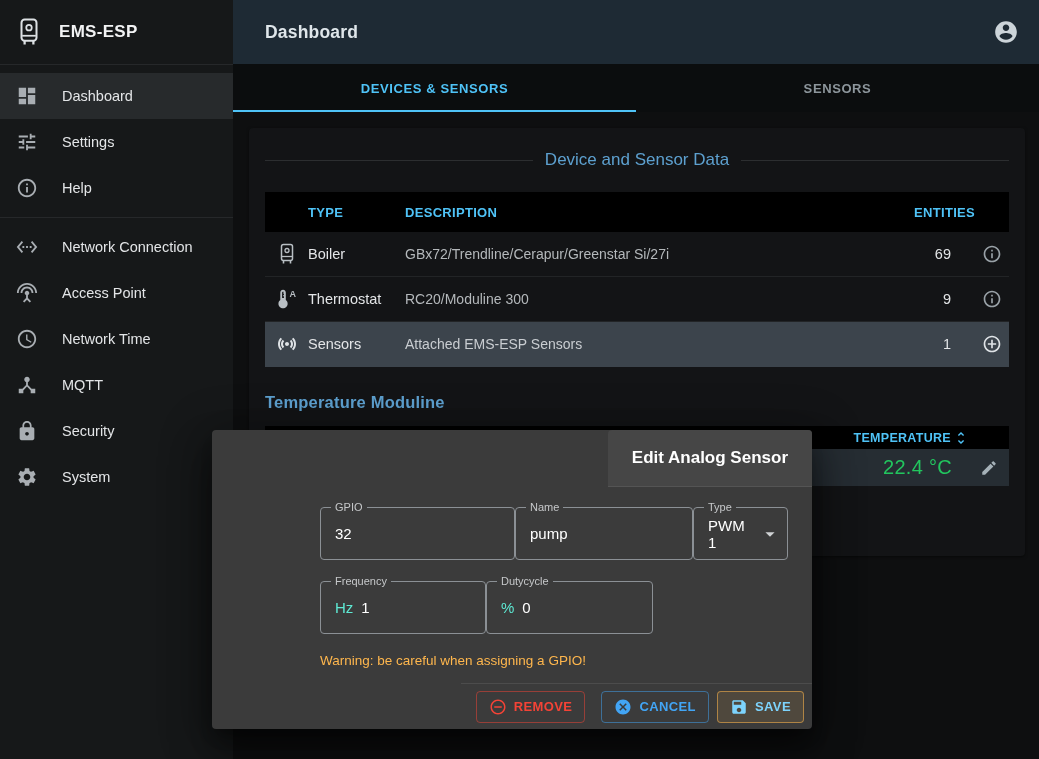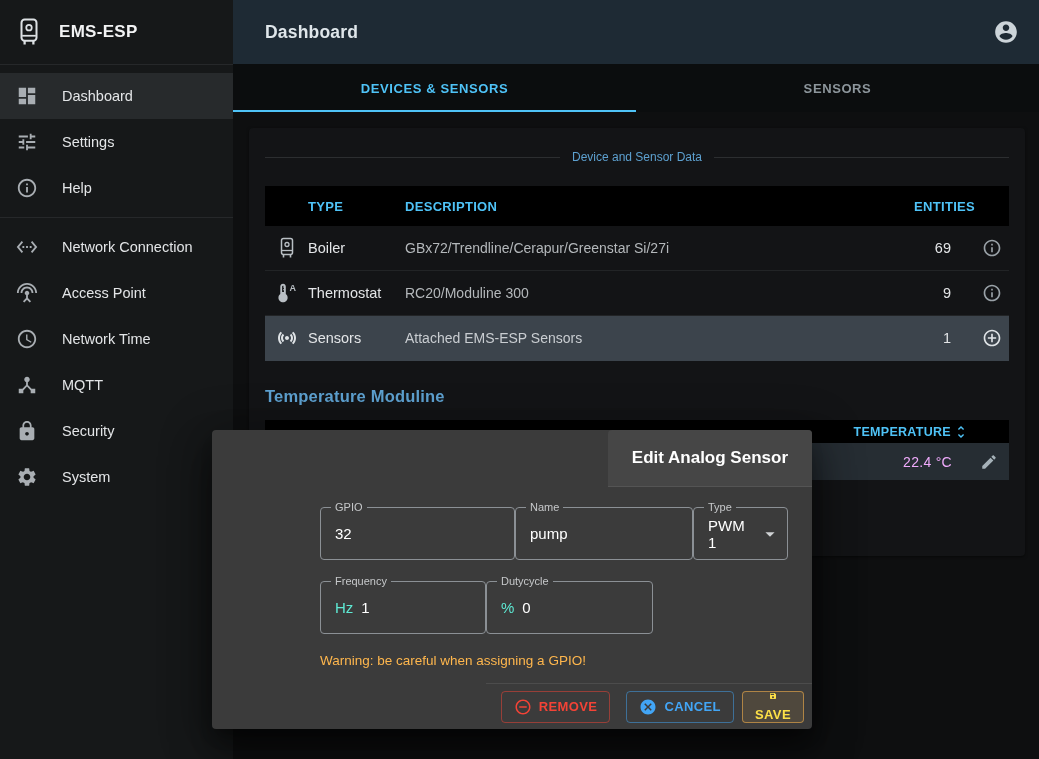--- a/index.html
+++ b/index.html
@@ -22,21 +22,21 @@
   .appbar-title { font-size:17.5px; font-weight:600; color:#dfe6ea; letter-spacing:.2px; }
   .account { margin-left:auto; color:#ccd4d9; display:flex; cursor:pointer; }
   .account svg { width:26px; height:26px; }
   .tabbar { position:absolute; left:233px; top:64px; width:806px; height:48px; background:#0b0d0e; display:flex; }
   .tab { flex:1; display:flex; align-items:center; justify-content:center; font-size:13px; font-weight:700; letter-spacing:.6px; color:#8d969c; cursor:pointer; }
   .tab.active { color:#4fc3f7; box-shadow:inset 0 -2px 0 0 #4fc3f7; }
 
   
   .content { position:absolute; left:233px; top:112px; width:806px; height:647px; background:#0e0f10; }
   .card { margin:16px 14px 0 16px; width:776px; height:428px; background:#131416; border-radius:4px; box-shadow:0 1px 3px rgba(0,0,0,.5); padding:16px; }
-  .divider-title { display:flex; align-items:center; gap:12px; margin:6px 0 22px; color:#5da0cf; font-size:12px; }
+  .divider-title { display:flex; align-items:center; gap:12px; margin:6px 0 22px; color:#5da0cf; font-size:17px; }
   .divider-title .line { flex:1; height:1px; background:#2c2e30; }
 
   .thead { display:flex; height:40px; background:#000; align-items:center; color:#4fc3f7; font-size:13px; font-weight:700; letter-spacing:.3px; }
   .c-icon { width:43px; display:flex; justify-content:center; }
   .c-icon svg { width:24px; height:24px; }
   .c-type { width:97px; }
   .c-desc { flex:1; }
   .c-ent { width:90px; text-align:right; }
   .c-act { width:34px; display:flex; justify-content:center; }
   .c-act svg { width:20px; height:20px; }
@@ -49,21 +49,21 @@
   .trow.hl .c-icon, .trow.hl .c-act { color:#dfe3e6; }
   .trow.hl .c-desc { color:#c9cdd1; }
 
   .temp-heading { margin:26px 0 14px; color:#5da0cf; font-size:16.5px; font-weight:700; letter-spacing:.2px; }
   .t2head { display:flex; height:23px; background:#000; align-items:center; }
   .t2-spacer { flex:1; }
   .t2-temp { min-width:150px; display:flex; align-items:center; justify-content:flex-end; gap:2px; color:#4fc3f7; font-size:12.5px; font-weight:700; letter-spacing:.3px; cursor:pointer; }
   .t2-temp svg { width:16px; height:16px; }
   .t2-act { width:40px; display:flex; justify-content:center; }
   .t2row { display:flex; height:37px; align-items:center; background:#262d33; font-size:14px; color:#eceef0; }
-  .t2row .t2-temp { padding-right:17px; font-weight:400; font-size:14px; color:#f0abfc; }
+  .t2row .t2-temp { padding-right:17px; font-weight:400; font-size:20px; color:#22c55e; }
   .t2row .t2-act { color:#a5b1b8; cursor:pointer; }
   .t2row .t2-act svg { width:18px; height:18px; }
 
   
   .dialog { position:absolute; left:212px; top:430px; width:600px; height:299px; background:#3b3b3b; border-radius:4px; z-index:20; display:flex; flex-direction:column;
             box-shadow:0 11px 15px -7px rgba(0,0,0,.4), 0 24px 38px 3px rgba(0,0,0,.35), 0 9px 46px 8px rgba(0,0,0,.3);align-items:flex-end; }
   .dlg-title { height:57px; flex:none; background:#464646; border-bottom:1px solid #545454; border-radius:4px 4px 0 0; display:flex; align-items:center; padding:0 24px; font-size:17px; font-weight:700; color:#fff; }
   .dlg-body { flex:1; padding:20px 24px 0; }
   .frow { display:flex; }
   .frow + .frow { margin-top:21px; }
@@ -76,21 +76,21 @@
   .w-freq { width:166px; } .w-duty { width:167px; }
   .select-value { color:#fff; font-size:15px; }
   .dd-icon { color:#cfd2d4; display:flex; } .dd-icon svg { width:22px; height:22px; }
   .warning { margin-top:19px; color:#ffb74d; font-size:13.5px; }
   .dlg-footer { flex:none; height:46px; border-top:1px solid #4c4c4c; display:flex; align-items:center; padding:0 8px 0 15px; gap:8px; }
   .btn { height:32px; display:inline-flex; align-items:center; gap:7px; padding:0 12px; border-radius:4px; font-size:13px; font-weight:700; letter-spacing:.4px; background:transparent; font-family:inherit; cursor:pointer; }
   .btn svg { width:18px; height:18px; }
   .btn-remove { color:#f44336; border:1px solid rgba(244,67,54,.5); }
   .spacer { flex:1; }
   .btn-cancel { color:#42a5f5; border:1px solid rgba(66,165,245,.5); }
-  .btn-save { color:#fde047; border:1px solid rgba(255,183,77,.55); background:rgba(255,183,77,.1);flex-direction:column; }
+  .btn-save { color:#7dd3fc; border:1px solid rgba(255,183,77,.55); background:rgba(255,183,77,.1); }
   .defs { position:absolute; width:0; height:0; overflow:hidden; }
 </style>
 </head>
 <body>
 
 <svg class="defs" aria-hidden="true">
   <symbol id="i-logo" viewBox="0 0 24 24">
     <rect x="6" y="2" width="12" height="17" rx="2.5" fill="none" stroke="currentColor" stroke-width="1.6"></rect>
     <circle cx="12" cy="8.5" r="2.2" fill="none" stroke="currentColor" stroke-width="1.4"></circle>
     <line x1="6.5" y1="15" x2="17.5" y2="15" stroke="currentColor" stroke-width="1.4"></line>

